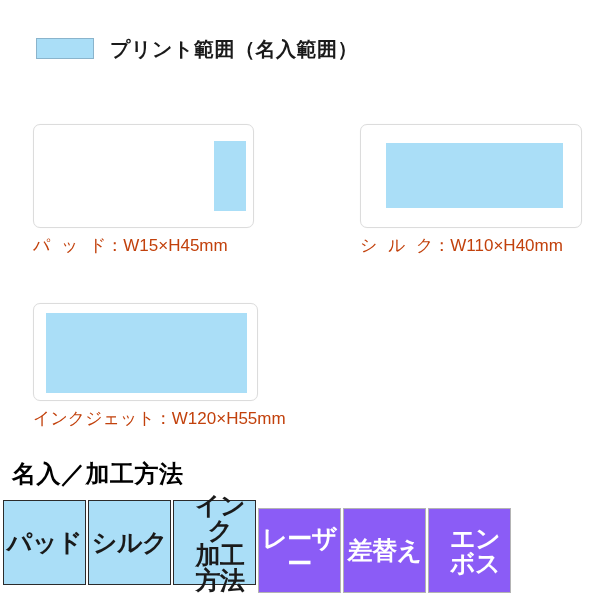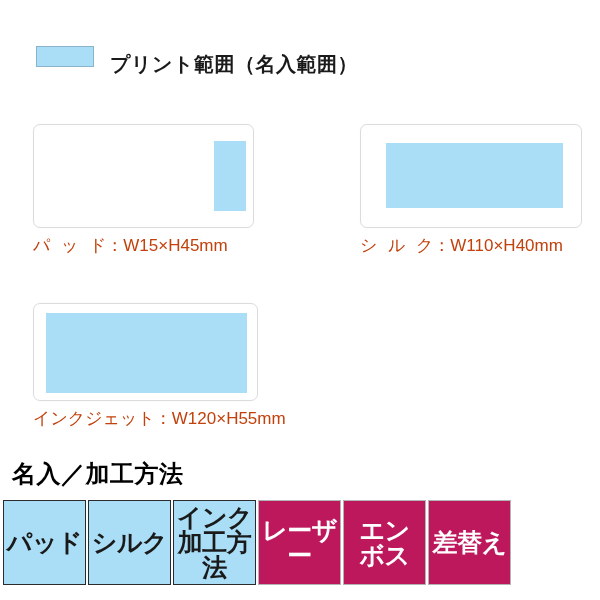--- a/index.html
+++ b/index.html
@@ -32,21 +32,20 @@
     box-sizing: border-box;
   }
   .legend-label {
     margin-left: 16px;
     font-size: 20px;
     font-weight: 700;
     letter-spacing: 0.5px;
     color: #1a1a1a;
     white-space: nowrap;
     line-height: 1;
-    margin-top: 16px;
   }
 
   
   .diagram {
     position: absolute;
   }
   .diagram-box {
     background: #ffffff;
     border: 1px solid #dcdcdc;
     border-radius: 7px;
@@ -121,33 +120,35 @@
     line-height: 0.98;
     letter-spacing: -0.5px;
     user-select: none;
   }
   .method-tile.is-active {
     background: #aadef7;
     color: #1a1a1a;
     border-color: #2b2b2b;
   }
   .method-tile.is-disabled {
-    background: #be185d;
+    background: #8b5cf6;
     color: #ffffff;
     border-color: #b3b3b3;
+    margin-top: 8px;
   }
   .method-tile .tile-text {
     display: block;
     width: 100%;
     padding: 0 1px;
     box-sizing: border-box;
   }
   .method-tile.two-line .tile-text {
     font-size: 25px;
     line-height: 1.0;
+    padding-left: 12px;
   }
 </style>
 </head>
 <body>
 
 <div class="legend">
   <span class="legend-swatch"></span>
   <span class="legend-label">プリント範囲（名入範囲）</span>
 </div>
 
@@ -185,19 +186,19 @@
     </div>
     <div class="method-tile is-active">
       <span class="tile-text"><span>シルク</span></span>
     </div>
     <div class="method-tile is-active two-line">
       <span class="tile-text"><span>インク</span><br><span>加工方法</span></span>
     </div>
     <div class="method-tile is-disabled">
       <span class="tile-text"><span>レーザー</span></span>
     </div>
+    <div class="method-tile is-disabled">
+      <span class="tile-text"><span>差替え</span></span>
+    </div>
     <div class="method-tile is-disabled two-line">
       <span class="tile-text"><span>エン</span><br><span>ボス</span></span>
     </div>
-    <div class="method-tile is-disabled">
-      <span class="tile-text"><span>差替え</span></span>
-    </div>
   </div>
 
 </body></html>

